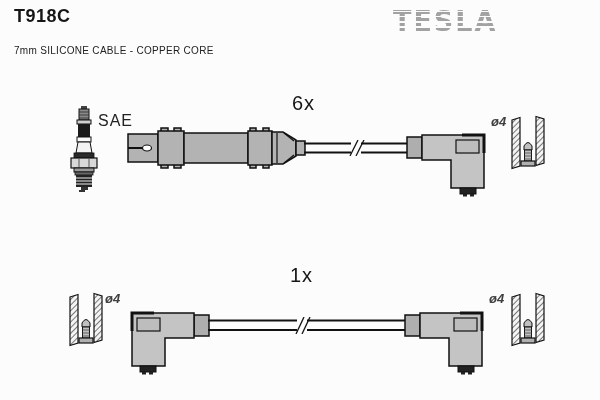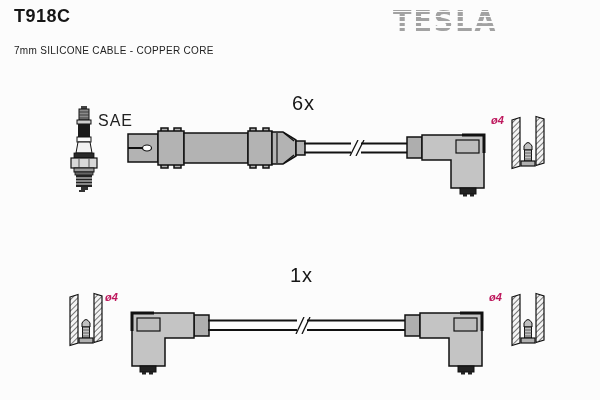--- a/index.html
+++ b/index.html
@@ -40,21 +40,21 @@
   }
 
   
   .qty-label{
     position:absolute;font-size:20px;color:#161616;letter-spacing:1px;
   }
   .sae-label{
     position:absolute;left:98px;top:112px;font-size:16px;color:#222;letter-spacing:1px;
   }
   .dia-label{
-    position:absolute;font-size:11px;font-weight:bold;color:#be185d;font-style:italic;
+    position:absolute;font-size:13px;font-weight:bold;color:#404040;font-style:italic;
   }
   .abs{position:absolute;}
 
   
   .pg{fill:var(--part-gray,#b3b3b3);stroke:var(--outline,#111);stroke-width:1.5;}
   .bg{fill:var(--boot-gray,#c4c4c4);stroke:var(--outline,#111);stroke-width:1.5;}
   .fe{fill:var(--ferrule-gray,#aeaeae);stroke:var(--outline,#111);stroke-width:1.5;}
   .ln{stroke:var(--outline,#111);}
 </style>
 </head>

